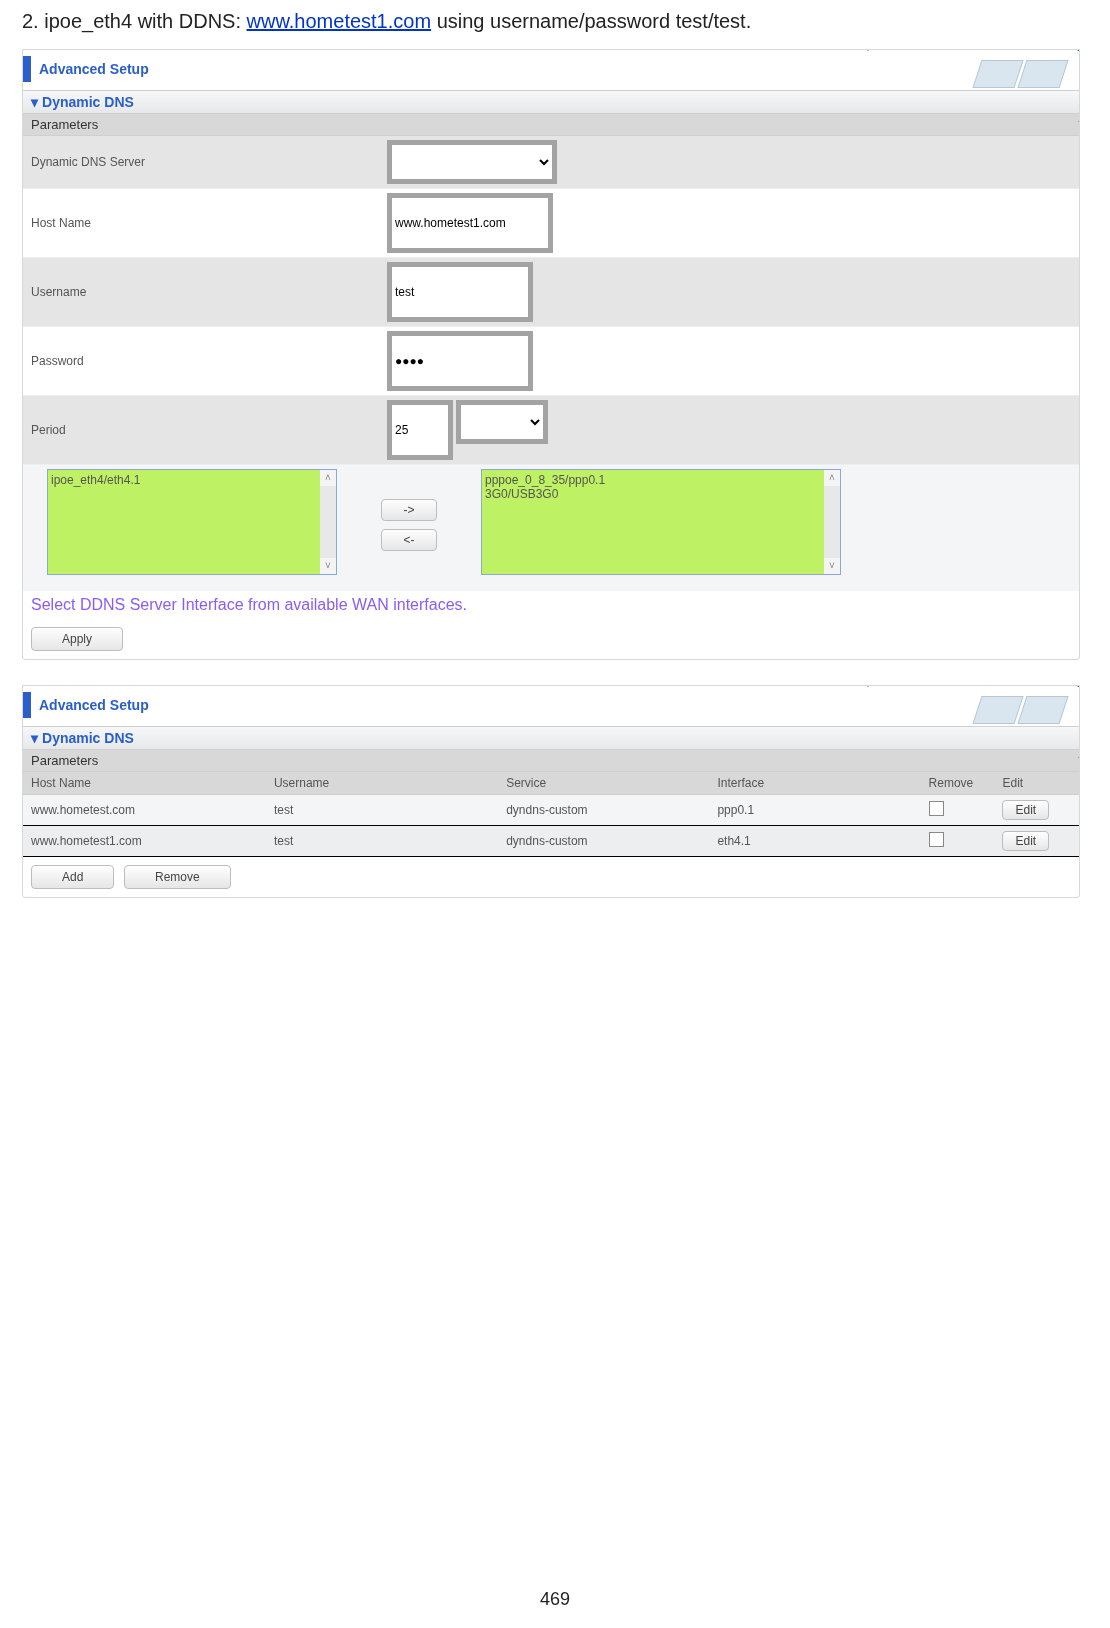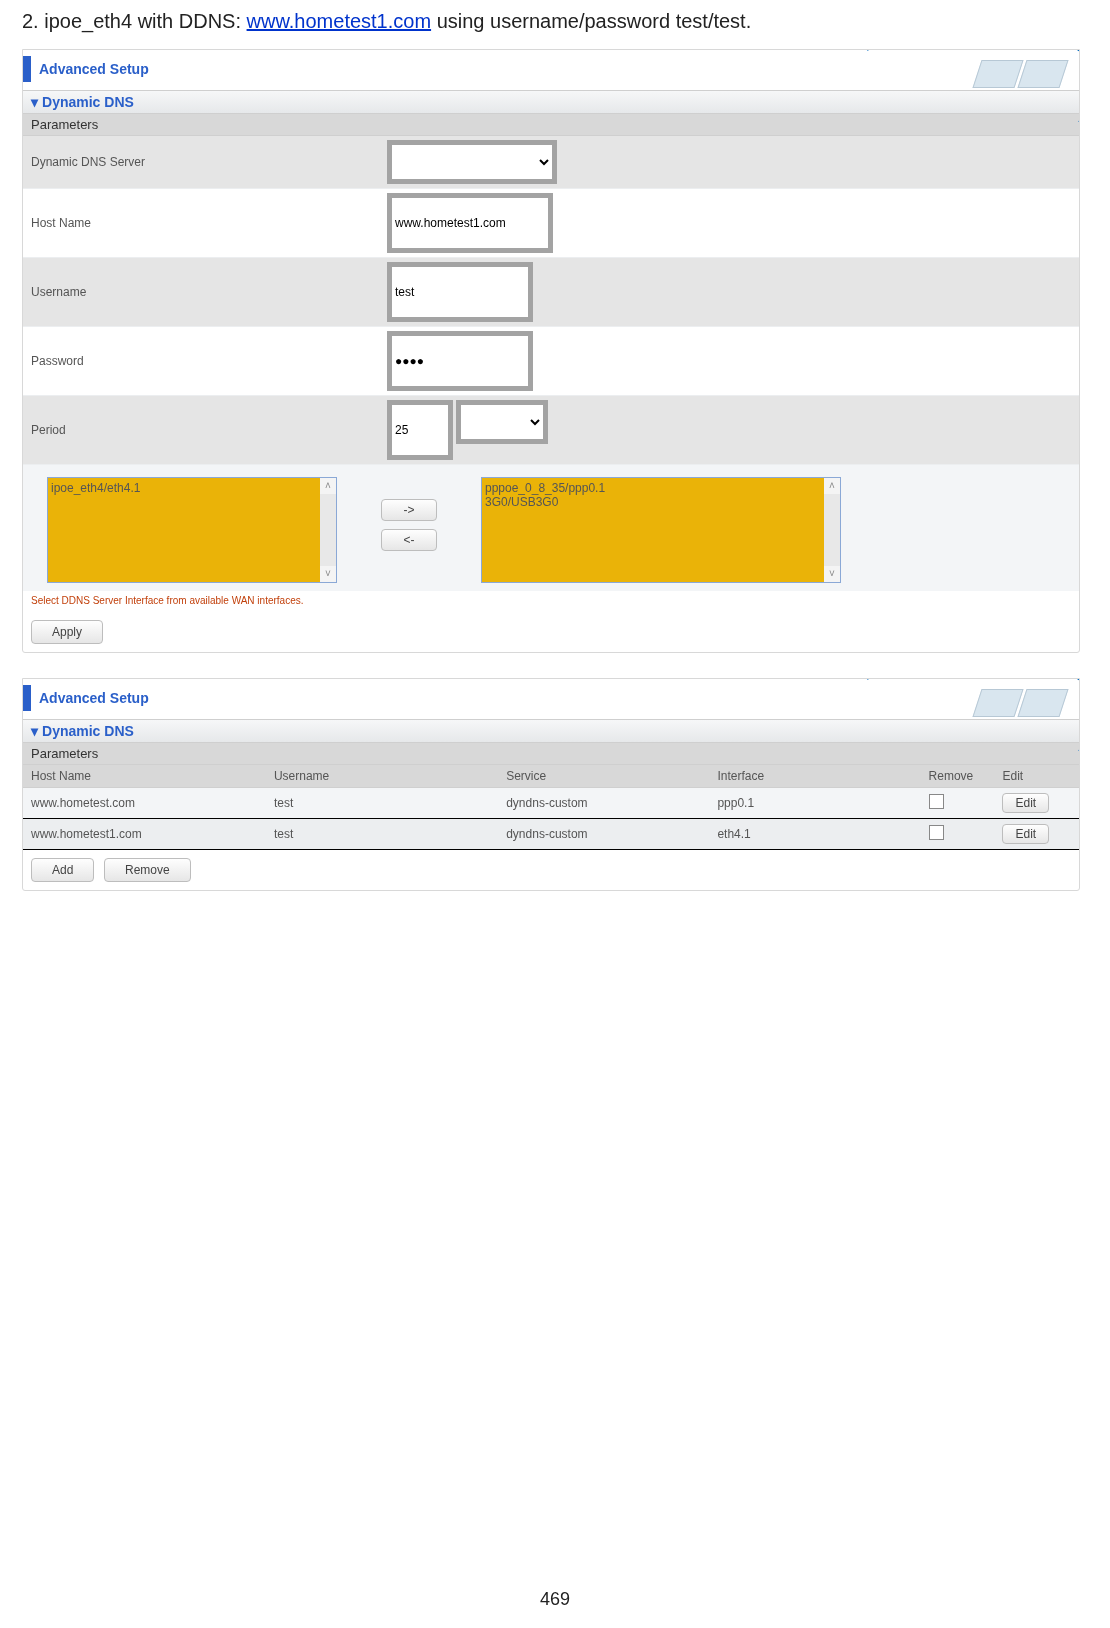--- a/index.html
+++ b/index.html
@@ -21,32 +21,32 @@
   table.form{width:100%;border-collapse:collapse}
   table.form tr{border-bottom:1px solid #eceef0}
   table.form tr.odd{background:#e5e5e5}
   table.form tr.even{background:#fff}
   table.form td{padding:4px 8px;vertical-align:middle;font-size:12px;color:#555}
   table.form td.label{width:340px}
   select.sel,input.txt{font-size:12px;border:5px solid #a3a3a3;padding:17px 3px;background:#fff}
   select.sel{height:20px}
   input.txt{height:16px}
   .wan-row{position:relative;padding:6px 8px 2px 8px;background:#f3f5f7;min-height:118px}
-  .listbox{position:absolute;top:12px;height:106px;width:290px;border:1px solid #8aa8d6;background:#eab308;font-size:12px;color:#555;padding:3px;box-sizing:border-box}
+  .listbox{position:absolute;top:4px;height:106px;width:290px;border:1px solid #8aa8d6;background:#bef264;font-size:12px;color:#555;padding:3px;box-sizing:border-box}
   .listbox .scroll{position:absolute;right:0;top:0;bottom:0;width:16px;background:#e8e8e8}
   .listbox .scroll .up,.listbox .scroll .down{position:absolute;left:0;width:16px;height:16px;background:#f4f4f4;text-align:center;font-size:10px;color:#888;line-height:16px}
   .listbox .scroll .up{top:0}
   .listbox .scroll .down{bottom:0}
   .lb-left{left:24px}
   .lb-right{left:458px}
   .mid-btns{position:absolute;left:358px;top:34px;width:54px}
   .btn{display:block;border:1px solid #bdbdbd;border-radius:4px;background:linear-gradient(#fefefe,#e6e6e6);padding:3px 0;font-size:12px;color:#444;text-align:center;cursor:pointer;width:100%;margin-bottom:8px}
-  .help-text{font-size:10px;color:#c2410c;padding:4px 8px;line-height:1.25;background:#fff}
+  .help-text{font-size:16px;color:#8b5cf6;padding:4px 8px;line-height:1.25;background:#fff}
   .btn-row{padding:8px}
-  .btn-inline{display:inline-block;border:1px solid #bdbdbd;border-radius:4px;background:linear-gradient(#fefefe,#e6e6e6);padding:4px 20px;font-size:12px;color:#444;cursor:pointer;margin-right:6px}
+  .btn-inline{display:inline-block;border:1px solid #bdbdbd;border-radius:4px;background:linear-gradient(#fefefe,#e6e6e6);padding:4px 30px;font-size:12px;color:#444;cursor:pointer;margin-right:6px}
   table.list{width:100%;border-collapse:collapse;font-size:12px;color:#555}
   table.list th{background:#d8d8d8;text-align:left;font-weight:normal;padding:4px 8px;border-bottom:1px solid #cfcfcf}
   table.list td{padding:5px 8px;border-bottom:1px solid #000000}
   table.list tr.r0{background:#f3f5f7}
   table.list tr.r1{background:#eceef0}
   .chk{display:inline-block;width:13px;height:13px;border:1px solid #888;background:#fff}
   .edit-btn{display:inline-block;border:1px solid #bdbdbd;border-radius:4px;background:linear-gradient(#fefefe,#e6e6e6);padding:2px 12px;font-size:12px;color:#444;cursor:pointer}
   .page-num{position:absolute;left:0;right:0;bottom:18px;text-align:center;font-size:18px}
 </style>
 </head>

